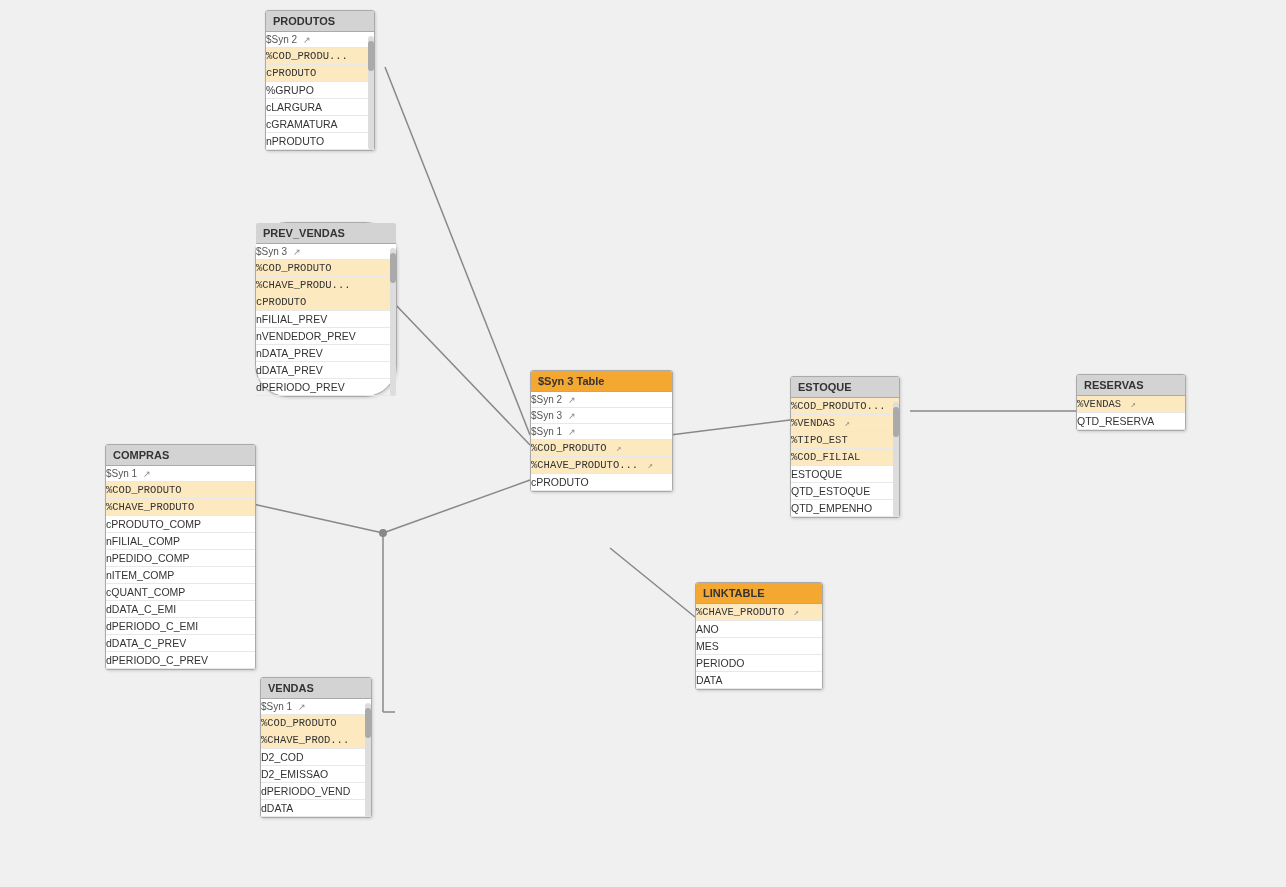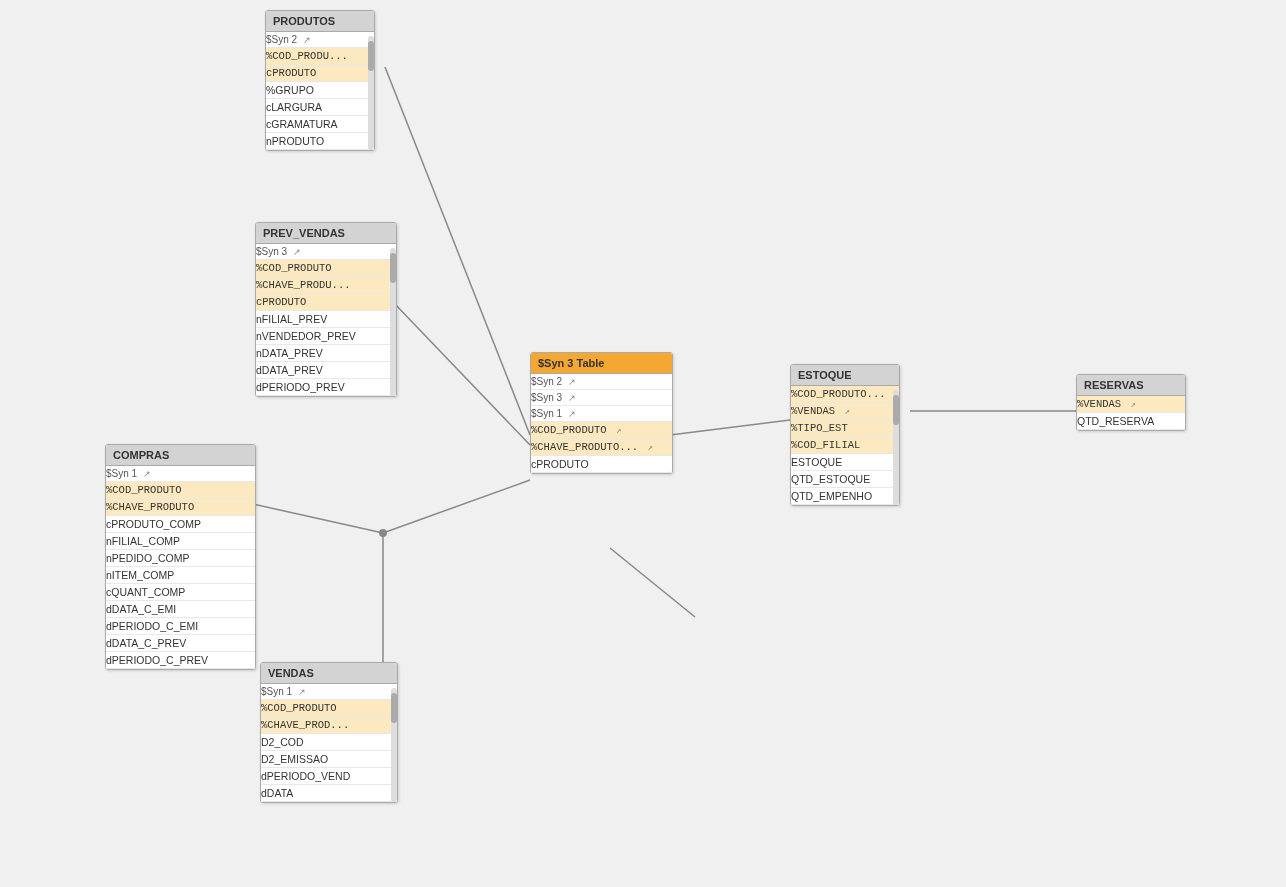--- a/index.html
+++ b/index.html
@@ -131,21 +131,21 @@
     <div class="table-row highlighted">cPRODUTO</div>
     <div class="table-row">%GRUPO</div>
     <div class="table-row">cLARGURA</div>
     <div class="table-row">cGRAMATURA</div>
     <div class="table-row">nPRODUTO</div>
     <div class="scrollbar">
         <div class="scrollbar-thumb"></div>
       </div>
   </div>
 
-  <div class="table-box" style="left:255px; top:222px; width:142px;">
+  <div class="table-box" style="left:255px; top:222px; width:142px;border-radius:32px;">
     <div class="table-header">PREV_VENDAS</div>
     <div class="table-row syn-row">$Syn 3 <span class="expand-icon">↗</span></div>
     <div class="table-row highlighted">%COD_PRODUTO</div>
     <div class="table-row highlighted">%CHAVE_PRODU...</div>
     <div class="table-row highlighted">cPRODUTO</div>
     <div class="table-row">nFILIAL_PREV</div>
     <div class="table-row">nVENDEDOR_PREV</div>
     <div class="table-row">nDATA_PREV</div>
     <div class="table-row">dDATA_PREV</div>
     <div class="table-row">dPERIODO_PREV</div>
@@ -163,52 +163,60 @@
     <div class="table-row">nFILIAL_COMP</div>
     <div class="table-row">nPEDIDO_COMP</div>
     <div class="table-row">nITEM_COMP</div>
     <div class="table-row">cQUANT_COMP</div>
     <div class="table-row">dDATA_C_EMI</div>
     <div class="table-row">dPERIODO_C_EMI</div>
     <div class="table-row">dDATA_C_PREV</div>
     <div class="table-row">dPERIODO_C_PREV</div>
   </div>
 
-  <div class="table-box" style="left:530px; top:352px; width:143px;">
+  <div class="table-box" style="left:530px; top:370px; width:143px;">
     <div class="table-header orange">$Syn 3 Table</div>
     <div class="table-row syn-row">$Syn 2 <span class="expand-icon">↗</span></div>
     <div class="table-row syn-row">$Syn 3 <span class="expand-icon">↗</span></div>
     <div class="table-row syn-row">$Syn 1 <span class="expand-icon">↗</span></div>
     <div class="table-row highlighted">%COD_PRODUTO <span class="expand-icon">↗</span></div>
     <div class="table-row highlighted">%CHAVE_PRODUTO... <span class="expand-icon">↗</span></div>
     <div class="table-row">cPRODUTO</div>
   </div>
 
-  <div class="table-box" style="left:790px; top:364px; width:104px;">
+  <div class="table-box" style="left:790px; top:376px; width:104px;">
     <div class="table-header">ESTOQUE</div>
     <div class="table-row highlighted">%COD_PRODUTO...</div>
     <div class="table-row highlighted">%VENDAS <span class="expand-icon">↗</span></div>
     <div class="table-row highlighted">%TIPO_EST</div>
     <div class="table-row highlighted">%COD_FILIAL</div>
     <div class="table-row">ESTOQUE</div>
     <div class="table-row">QTD_ESTOQUE</div>
     <div class="table-row">QTD_EMPENHO</div>
     <div class="scrollbar">
         <div class="scrollbar-thumb"></div>
       </div>
   </div>
 
   <div class="table-box" style="left:1076px; top:374px; width:105px;">
     <div class="table-header">RESERVAS</div>
     <div class="table-row highlighted">%VENDAS <span class="expand-icon">↗</span></div>
     <div class="table-row">QTD_RESERVA</div>
   </div>
 
-
-  <div class="table-box" style="left:260px; top:662px; width:138px;">
+  <div class="table-box" style="left:695px; top:582px; width:128px;">
+    <div class="table-header orange">LINKTABLE</div>
+    <div class="table-row highlighted">%CHAVE_PRODUTO <span class="expand-icon">↗</span></div>
+    <div class="table-row">ANO</div>
+    <div class="table-row">MES</div>
+    <div class="table-row">PERIODO</div>
+    <div class="table-row">DATA</div>
+  </div>
+
+  <div class="table-box" style="left:260px; top:677px; width:112px;">
     <div class="table-header">VENDAS</div>
     <div class="table-row syn-row">$Syn 1 <span class="expand-icon">↗</span></div>
     <div class="table-row highlighted">%COD_PRODUTO</div>
     <div class="table-row highlighted">%CHAVE_PROD...</div>
     <div class="table-row">D2_COD</div>
     <div class="table-row">D2_EMISSAO</div>
     <div class="table-row">dPERIODO_VEND</div>
     <div class="table-row">dDATA</div>
     <div class="scrollbar">
         <div class="scrollbar-thumb"></div>

